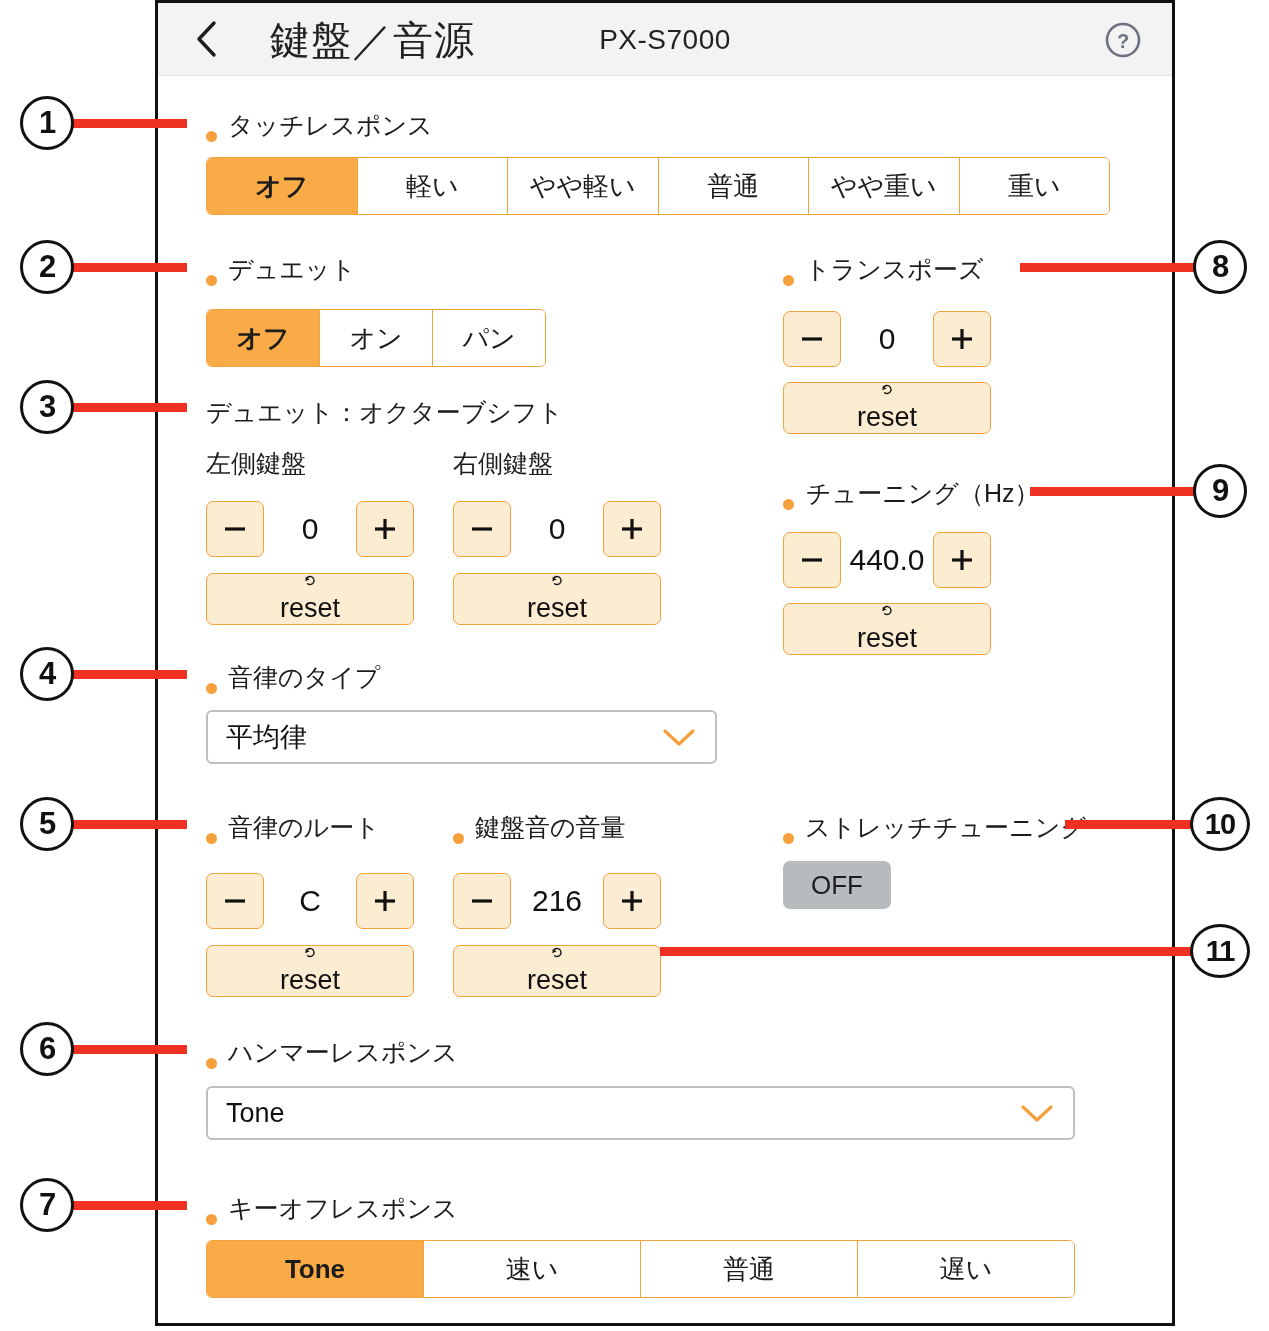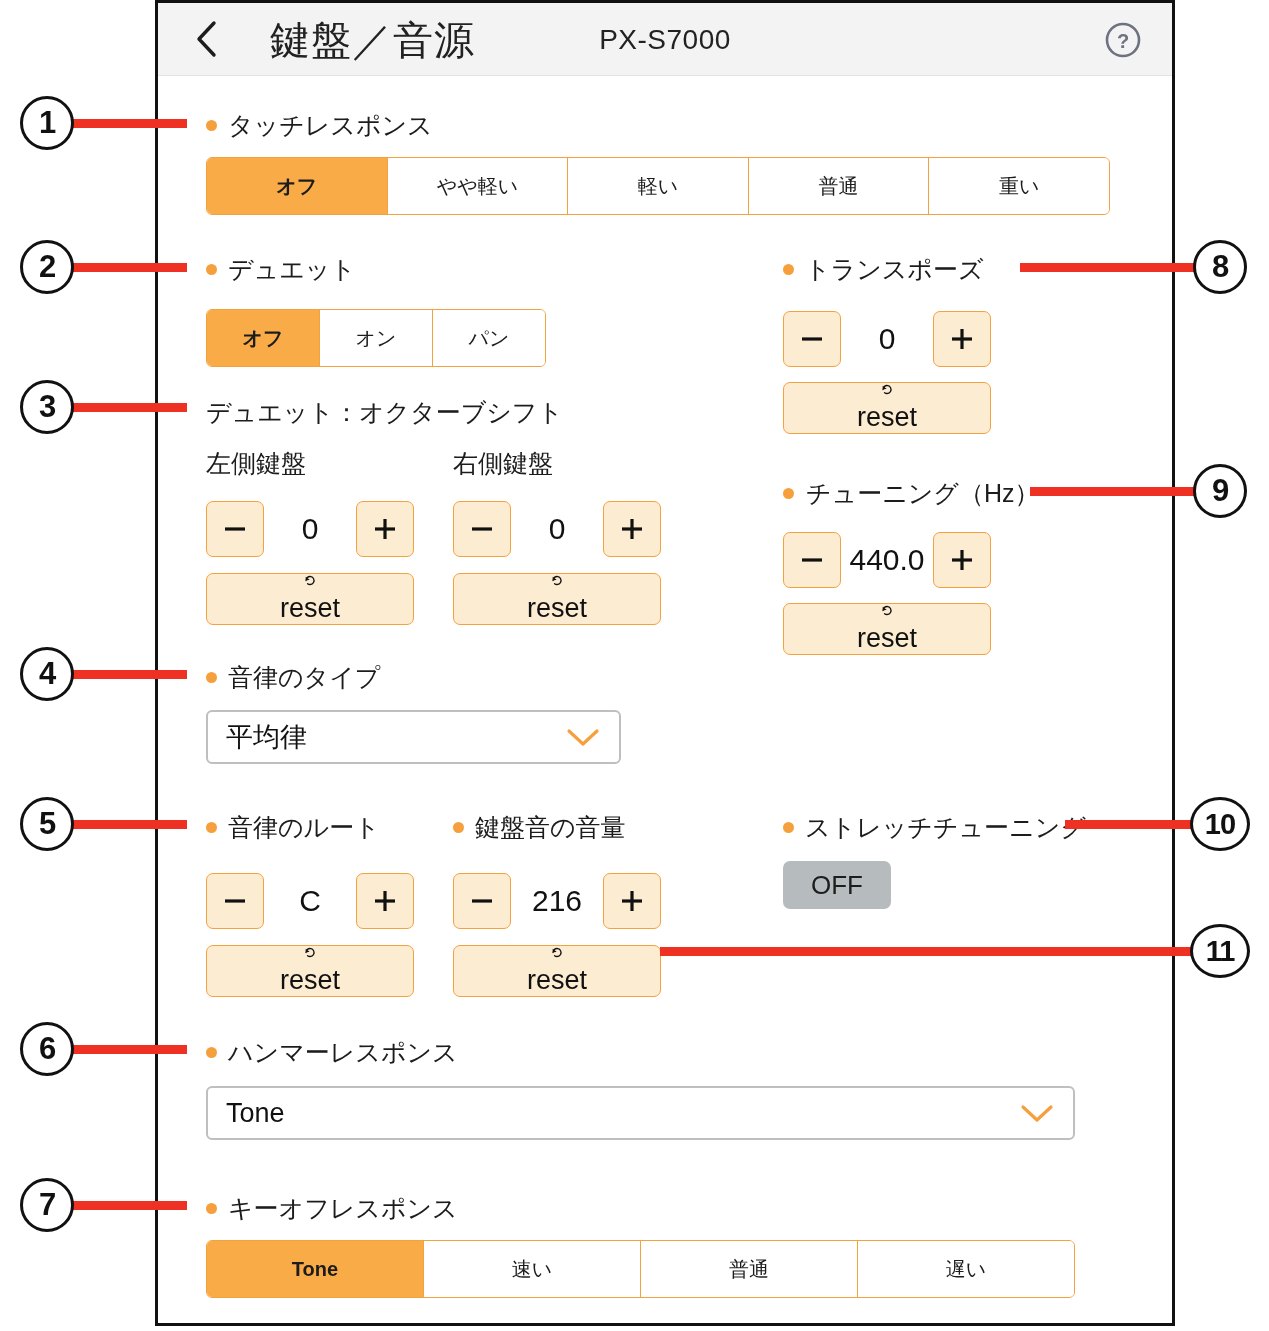--- a/index.html
+++ b/index.html
@@ -53,21 +53,21 @@
     width: 38px; height: 38px;
     cursor: pointer;
   }
 
   
   .content { position: absolute; left: 0; top: 73px; width: 100%; height: 1250px; }
 
   
   .sec-label {
     position: absolute;
-    display: flex; align-items: center; gap: 11px;
+    display: flex; align-items: flex-end; gap: 11px;
     font-size: 25px; line-height: 34px;
     color: #1c1c1c; white-space: nowrap;
   }
   .bullet {
     width: 11px; height: 11px; border-radius: 50%;
     background: #f5a03c; flex: none;
   }
   .sub-label {
     position: absolute;
     font-size: 25px; line-height: 32px;
@@ -79,21 +79,21 @@
     position: absolute;
     display: flex;
     border: 1px solid #f4a23d;
     border-radius: 6px;
     overflow: hidden;
     background: #ffffff;
   }
   .segmented .seg {
     flex: 1 1 0;
     display: flex; align-items: center; justify-content: center;
-    font-size: 20px;
+    font-size: 26px;
     color: #1c1c1c;
     border-right: 1px solid #f4a23d;
     background: #ffffff;
     cursor: pointer;
     white-space: nowrap;
   }
   .segmented .seg:last-child { border-right: none; }
   .segmented .seg.active {
     background: #f9ab47;
     font-weight: bold;
@@ -256,23 +256,24 @@
     </div>
 
     <div class="content">
 
       <div class="sec-label" style="left:48px; top:32px;">
         <span class="bullet"></span>
         <span>タッチレスポンス</span>
       </div>
       <div class="segmented" style="left:48px; top:81px; width:904px; height:58px;">
         <div class="seg active">オフ</div>
+        <div class="seg">軽い</div>
         <div class="seg">やや軽い</div>
-        <div class="seg">軽い</div>
         <div class="seg">普通</div>
+        <div class="seg">やや重い</div>
         <div class="seg">重い</div>
       </div>
 
       <div class="sec-label" style="left:48px; top:176px;">
         <span class="bullet"></span>
         <span>デュエット</span>
       </div>
       <div class="segmented" style="left:48px; top:233px; width:340px; height:58px;">
         <div class="seg active">オフ</div>
         <div class="seg">オン</div>
@@ -324,21 +325,21 @@
           <path d="M5 13a8 8 0 1 1 3.1 6.3" stroke="#111" stroke-width="2.6" stroke-linecap="round"></path>
           <path d="M4.2 5.5 L5.4 13.2 L12.2 11.3 Z" fill="#111"></path>
         </svg>
         <span class="rtxt">reset</span>
       </div>
 
       <div class="sec-label" style="left:48px; top:584px;">
         <span class="bullet"></span>
         <span>音律のタイプ</span>
       </div>
-      <div class="dropdown" style="left:48px; top:634px; width:415px;">
+      <div class="dropdown" style="left:48px; top:634px; width:511px;">
         <span class="dval">平均律</span>
         <svg class="chev" width="40" height="24" viewBox="0 0 40 24" fill="none" aria-hidden="true">
           <path d="M6 6 L20 19 L34 6" stroke="#f5a03c" stroke-width="3.2" stroke-linecap="round" stroke-linejoin="round"></path>
         </svg>
       </div>
 
       <div class="sec-label" style="left:48px; top:734px;">
         <span class="bullet"></span>
         <span>音律のルート</span>
       </div>

